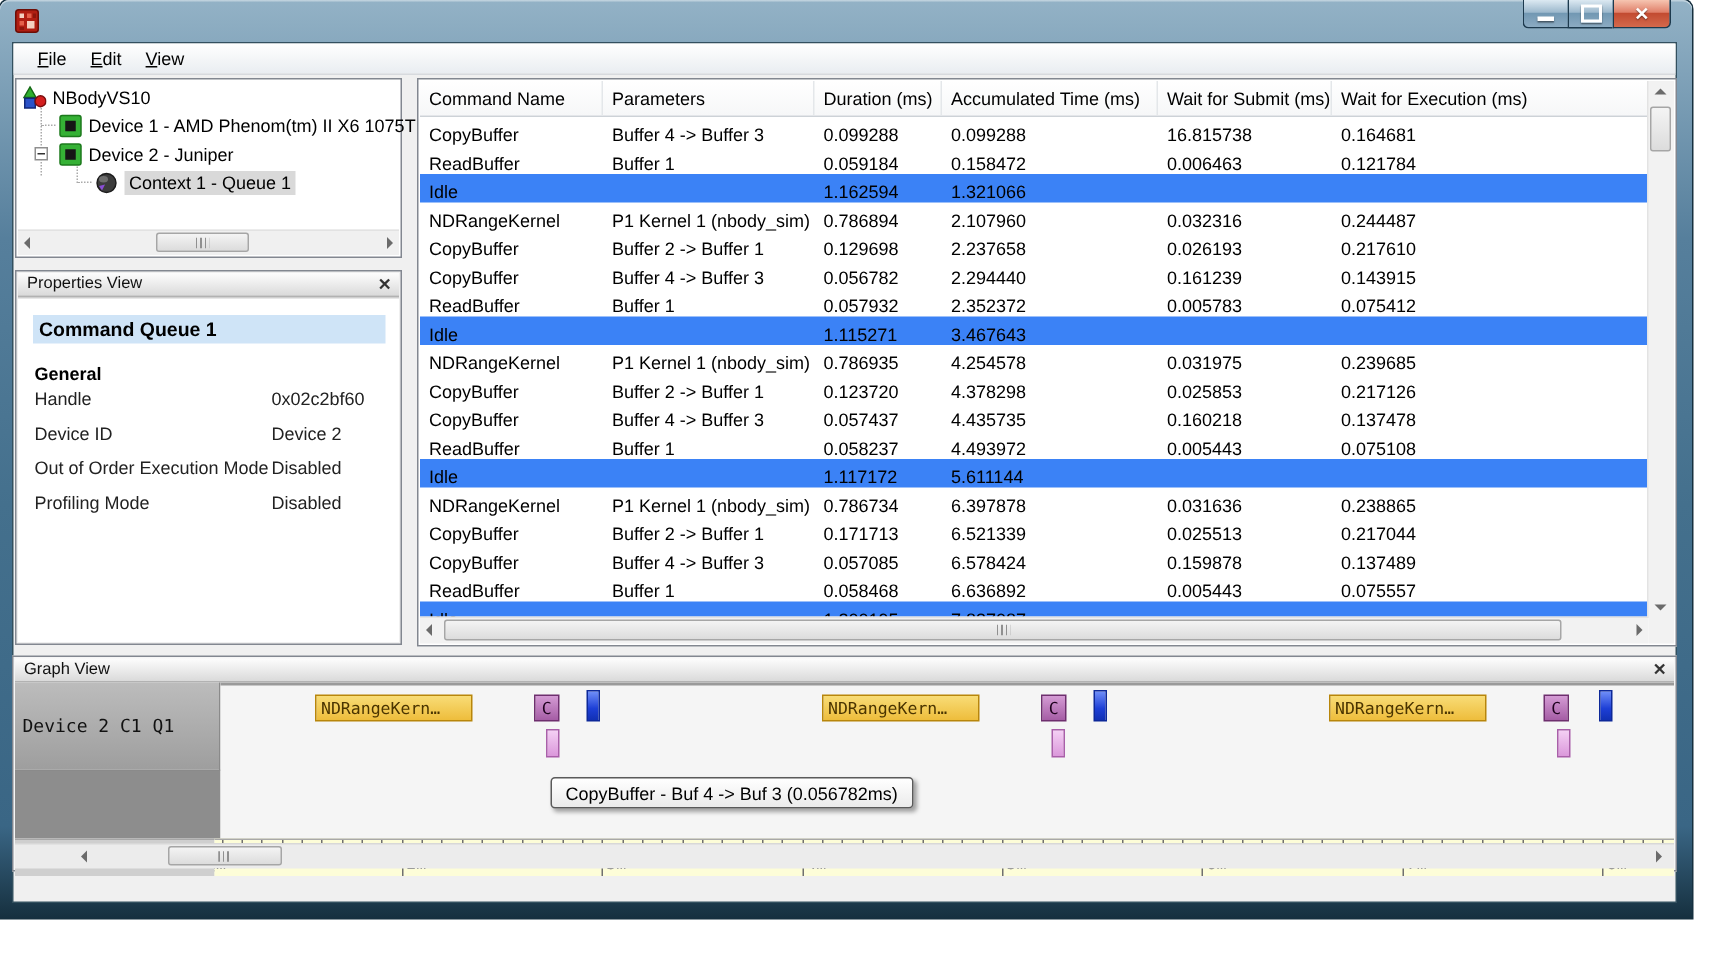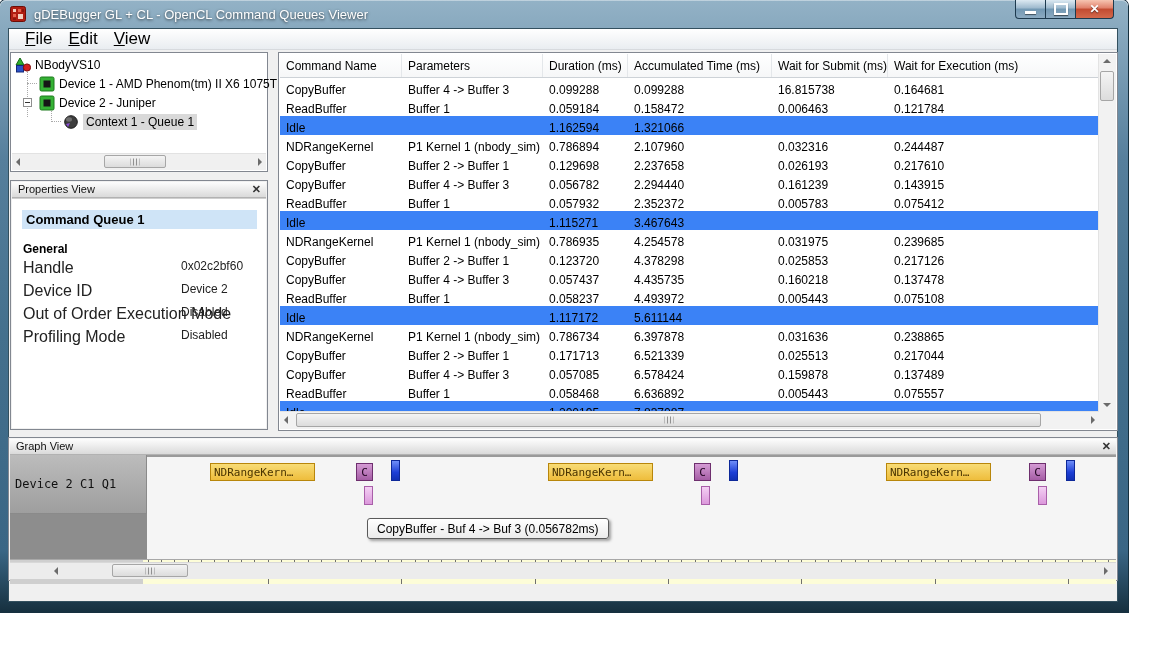--- a/index.html
+++ b/index.html
@@ -26,21 +26,21 @@
   .glyph-min{width:11px;height:3px;background:#fff;box-shadow:0 1px 1px rgba(0,0,0,.5);margin-top:6px;}
   .glyph-max{width:10px;height:8px;border:2px solid #fff;box-shadow:0 1px 1px rgba(0,0,0,.5);}
   .glyph-close{color:#fff;font-size:12px;font-weight:bold;text-shadow:0 1px 1px rgba(0,0,0,.5);}
   .client-bg{position:absolute;left:8px;top:28px;width:1110px;height:574px;background:#f0f0f0;
              border:1px solid #33505f;box-sizing:border-box;}
   
   .menubar{position:absolute;left:9px;top:29px;width:1108px;height:21px;
            background:linear-gradient(#ffffff,#f3f5f7 55%,#e9edf1);
            border-bottom:1px solid #d7dade;box-sizing:border-box;
            display:flex;align-items:center;padding-left:8px;}
-  .menu-item{padding:2px 8px;font-size:17px;cursor:default;}
+  .menu-item{padding:2px 8px;font-size:12px;cursor:default;}
   
   .panel{position:absolute;background:#fff;border:1px solid #828790;box-sizing:border-box;}
   .mini-header{position:absolute;left:1px;top:1px;right:1px;height:16px;
                background:linear-gradient(#fdfdfd,#dadada);border-bottom:1px solid #b2b2b2;
                font-size:11px;padding:1px 6px;box-sizing:border-box;color:#111;}
   .mini-close{position:absolute;right:5px;top:1px;font-size:11px;font-weight:bold;color:#333;cursor:default;}
   
   #tree-panel{left:10px;top:52px;width:258px;height:120px;}
   .tree-row{position:absolute;height:18px;display:flex;align-items:center;font-size:12px;white-space:nowrap;}
   .tree-row .ticon{width:16px;height:16px;margin-right:4px;flex:none;}
@@ -57,21 +57,21 @@
   .arr.down{border-top-color:#6b6b6b;border-bottom-width:0;}
   .thumb{position:absolute;background:linear-gradient(#f4f4f4,#dcdcdc);border:1px solid #a6a6a6;border-radius:2px;box-sizing:border-box;}
   .grip{position:absolute;left:50%;top:50%;width:9px;height:7px;transform:translate(-50%,-50%);
         background:repeating-linear-gradient(90deg,#909090 0 1px,transparent 1px 3px);}
   
   #props-panel{left:10px;top:180px;width:258px;height:250px;background:#f0f0f0;}
   .props-body{position:absolute;left:1px;right:1px;top:17px;bottom:1px;background:#fff;border-top:1px solid #cfcfcf;}
   .props-heading{position:absolute;left:10px;right:9px;top:11px;height:17px;background:#cfe4f7;
                  font-weight:bold;font-size:13px;padding:2px 0 0 4px;box-sizing:content-box;}
   .props-section{position:absolute;left:11px;top:43px;font-weight:bold;font-size:12px;}
-  .prop-label{position:absolute;left:11px;font-size:16px;color:#222;}
+  .prop-label{position:absolute;left:11px;font-size:12px;color:#222;}
   .prop-value{position:absolute;left:169px;font-size:12px;color:#222;}
   
   #table-panel{left:278px;top:52px;width:840px;height:379px;}
   .thead{position:absolute;left:1px;top:1px;right:18px;height:24px;display:flex;
          background:linear-gradient(#ffffff,#f6f7f8);border-bottom:1px solid #cdd2d7;
          font-size:12px;box-sizing:border-box;}
   .th{padding:5px 0 0 6px;border-right:1px solid #e4e7ea;box-sizing:border-box;white-space:nowrap;overflow:hidden;}
   .tbody{position:absolute;left:1px;top:25px;right:18px;bottom:18px;overflow:hidden;}
   .trow{display:flex;height:19px;align-items:flex-end;}
   .trow.idle{background:#3b82f6;}
@@ -121,21 +121,20 @@
     <div class="titlebar">
       <svg class="app-icon" viewBox="0 0 16 16">
         <rect x="0.5" y="0.5" width="15" height="15" rx="2" fill="#b01e12" stroke="#6d0d06"></rect>
         <rect x="3" y="3" width="3" height="3" fill="#f4d0c0"></rect>
           <rect x="8" y="3" width="3" height="3" fill="#e5604a"></rect>
         <rect x="3" y="8" width="3" height="3" fill="#e5604a"></rect>
           <rect x="8" y="8" width="5" height="5" fill="#f4d0c0"></rect>
         <rect x="12" y="3" width="2" height="3" fill="#8c160c"></rect>
           <rect x="3" y="12" width="3" height="2" fill="#8c160c"></rect>
       </svg>
-      <div class="win-title">gDEBugger GL + CL - OpenCL Command Queues Viewer</div>
       <div class="winbtns">
         <div class="winbtn min">
             <span class="glyph-min"></span>
           </div>
         <div class="winbtn max">
             <span class="glyph-max"></span>
           </div>
         <div class="winbtn close">
             <span class="glyph-close">✕</span>
           </div>

